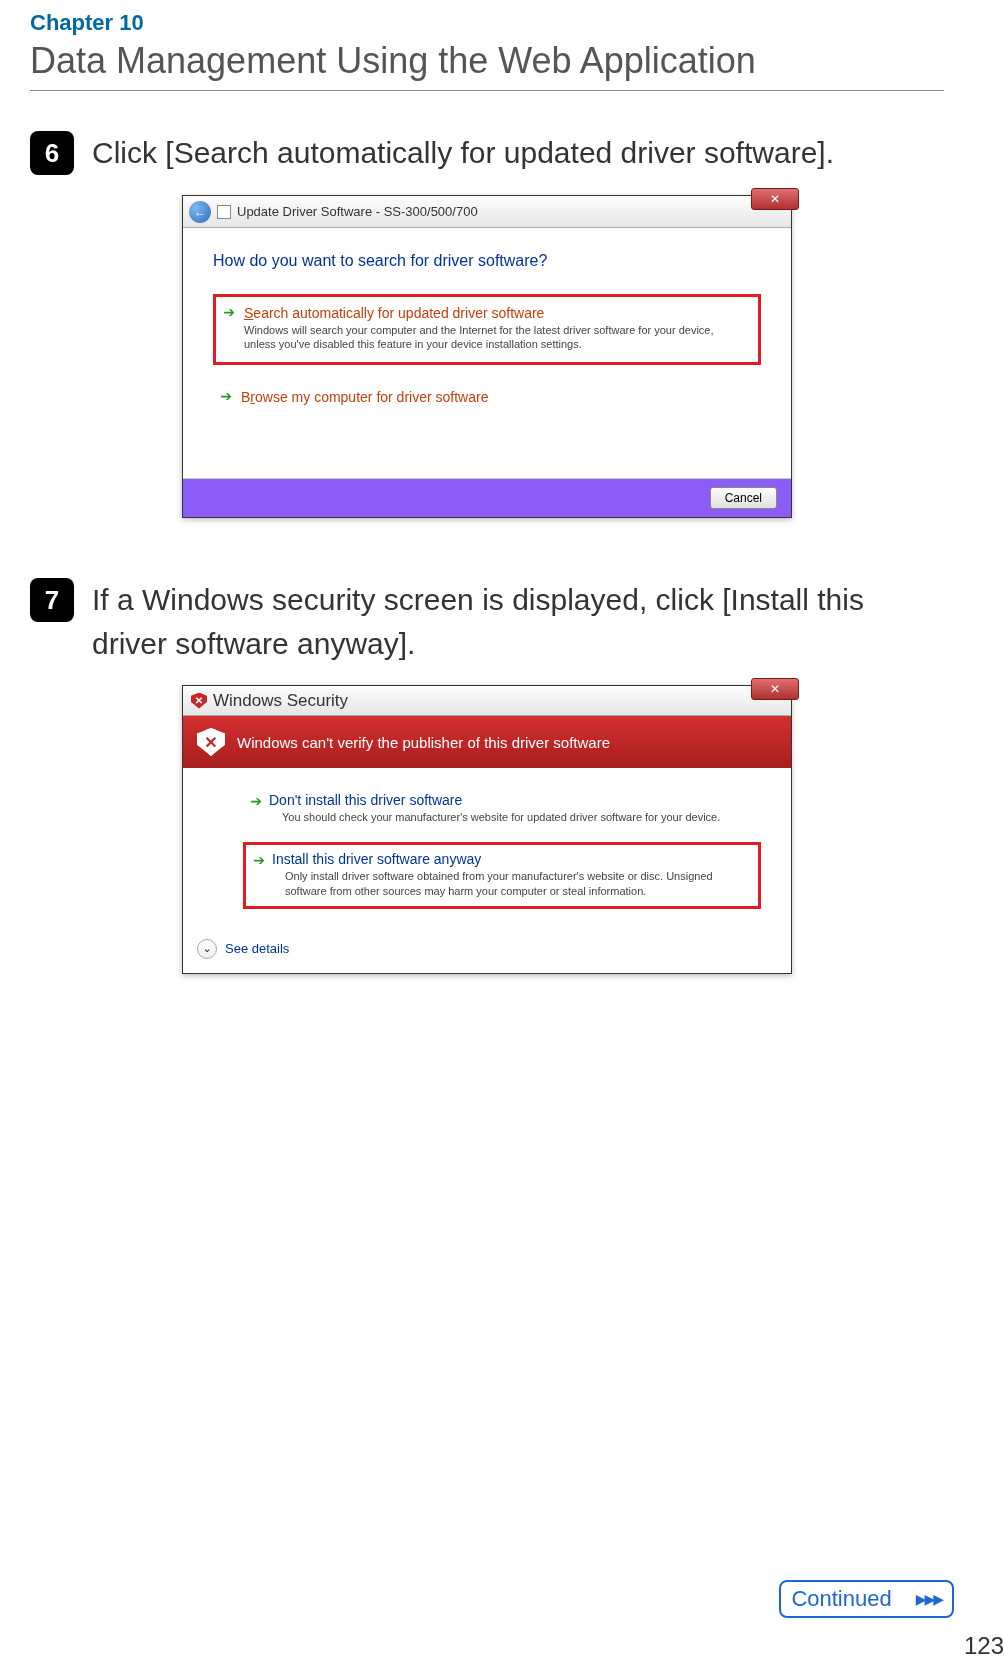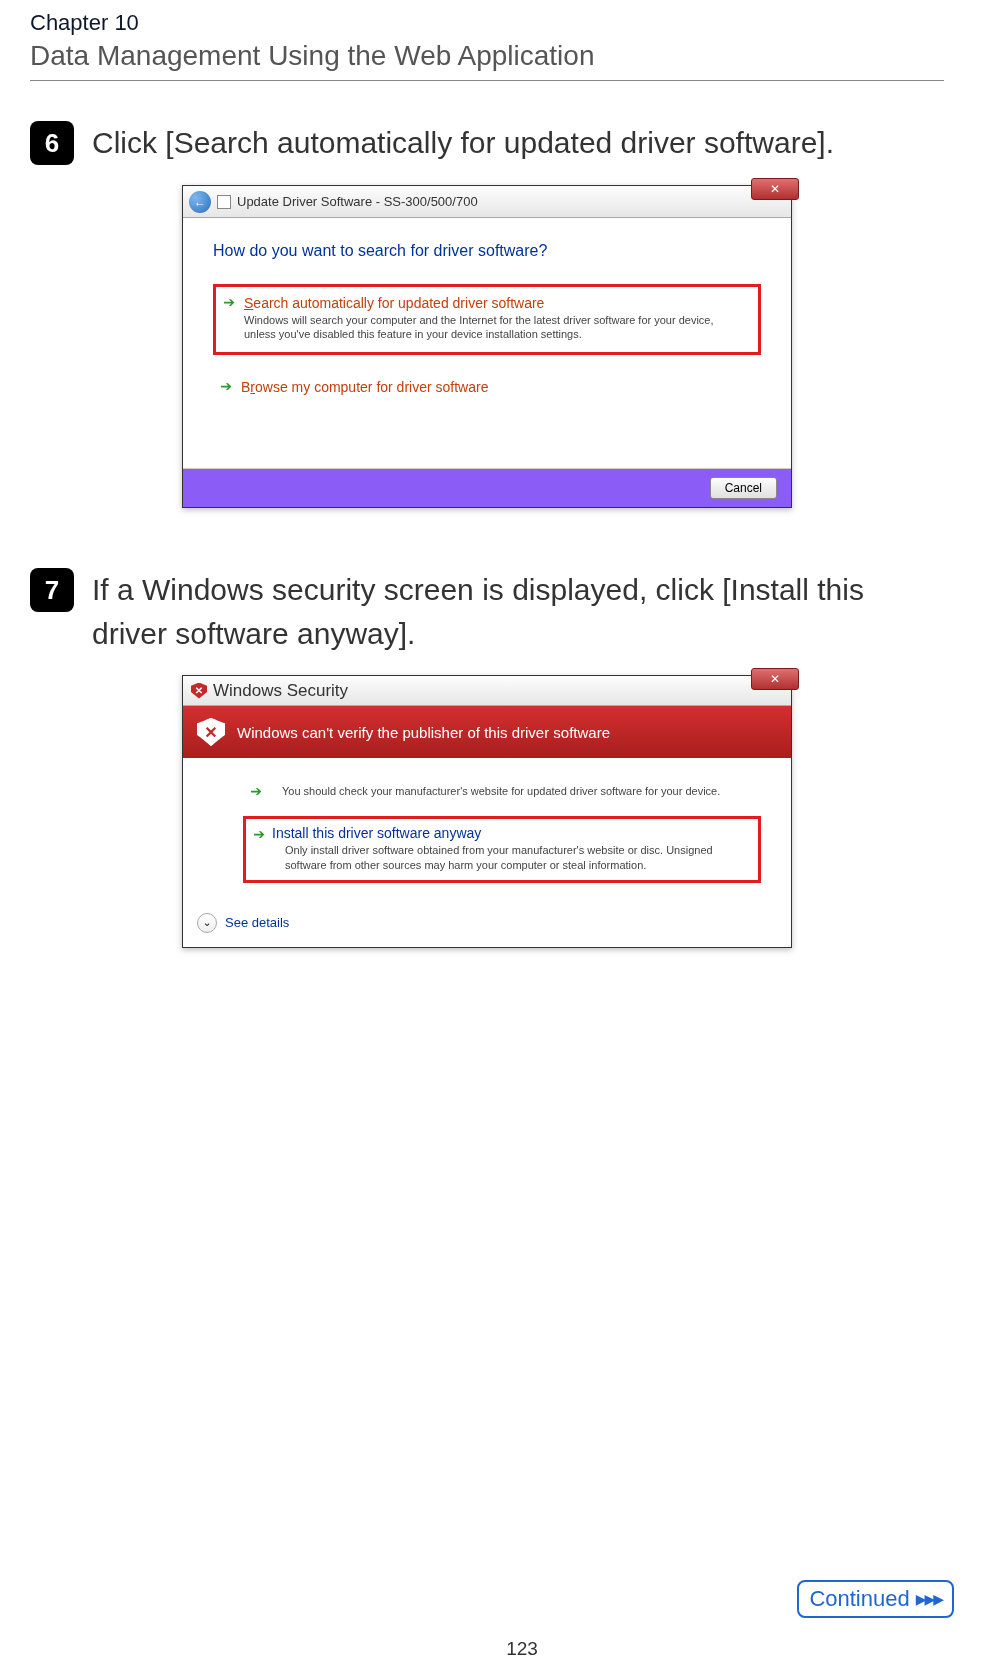--- a/index.html
+++ b/index.html
@@ -5,22 +5,22 @@
   * { box-sizing: border-box; margin: 0; padding: 0; }
   body {
     width: 1004px;
     height: 1668px;
     background: #fff;
     font-family: "Segoe UI", Arial, sans-serif;
     color: #222;
     position: relative;
     padding: 10px 60px 0 30px;
   }
-  .chapter-label { color: #0f172a; font-size: 22px; font-weight: 400; margin-bottom: 4px; }
-  .chapter-title { color: #555; font-size: 28px; font-weight: 300; margin-bottom: 8px; }
+  .chapter-label { color: #0369a1; font-size: 22px; font-weight: 700; margin-bottom: 4px; }
+  .chapter-title { color: #555; font-size: 36px; font-weight: 300; margin-bottom: 8px; }
   .hr { border: none; border-top: 1px solid #888; margin-bottom: 40px; }
   .step { display: flex; gap: 18px; margin-bottom: 20px; }
   .step-badge {
     flex: 0 0 44px; width: 44px; height: 44px;
     background: #000; color: #fff; font-size: 26px; font-weight: 700;
     display: flex; align-items: center; justify-content: center;
     border-radius: 8px;
   }
   .step-text { font-size: 30px; color: #333; line-height: 1.45; font-weight: 400; flex: 1; }
 
@@ -130,27 +130,27 @@
     display:flex; align-items:center; justify-content:center; font-size:11px;
     background: linear-gradient(#fff,#eee);
   }
   .d2-details { color: #003399; font-size: 13px; }
 
   
   .continued {
     position: absolute; bottom: 50px; right: 50px;
     border: 2px solid #1e66d0; border-radius: 8px;
     padding: 4px 10px; color: #1e66d0; font-size: 22px;
-    display: flex; align-items: center; gap: 6px;
+    display: flex; align-items: center; gap: 24px;
   }
   .continued .tri { color: #1e66d0; font-size: 14px; letter-spacing: -2px; }
 
   .page-num {
     position: absolute; bottom: 8px; left: 0; right: 0;
-    text-align: center; font-size: 19px; color: #333; margin-left: 40px;
+    text-align: right; font-size: 24px; color: #333; margin-left: 40px;
   }
 </style>
 </head>
 <body>
 
 <div class="chapter-label">Chapter 10</div>
 <div class="chapter-title">Data Management Using the Web Application</div>
 <hr class="hr">
 
 <div class="step">
@@ -199,20 +199,21 @@
     <span class="d2-title">Windows Security</span>
     <div class="d2-close">✕</div>
   </div>
   <div class="d2-banner">
     <div class="d2-shield-lg">✕</div>
     <span>Windows can't verify the publisher of this driver software</span>
   </div>
   <div class="d2-body">
     <div class="d2-option">
       <div class="d1-arrow">➔</div>
+      <div class="d2-opt-title">Don't install this driver software</div>
       <div class="d2-opt-desc">You should check your manufacturer's website for updated driver software for your device.</div>
     </div>
     <div class="d2-option highlight">
       <div class="d1-arrow">➔</div>
       <div class="d2-opt-title">
         <span class="ul">I</span><span>nstall this driver software anyway</span>
       </div>
       <div class="d2-opt-desc">Only install driver software obtained from your manufacturer's website or disc. Unsigned software from other sources may harm your computer or steal information.</div>
     </div>
   </div>

